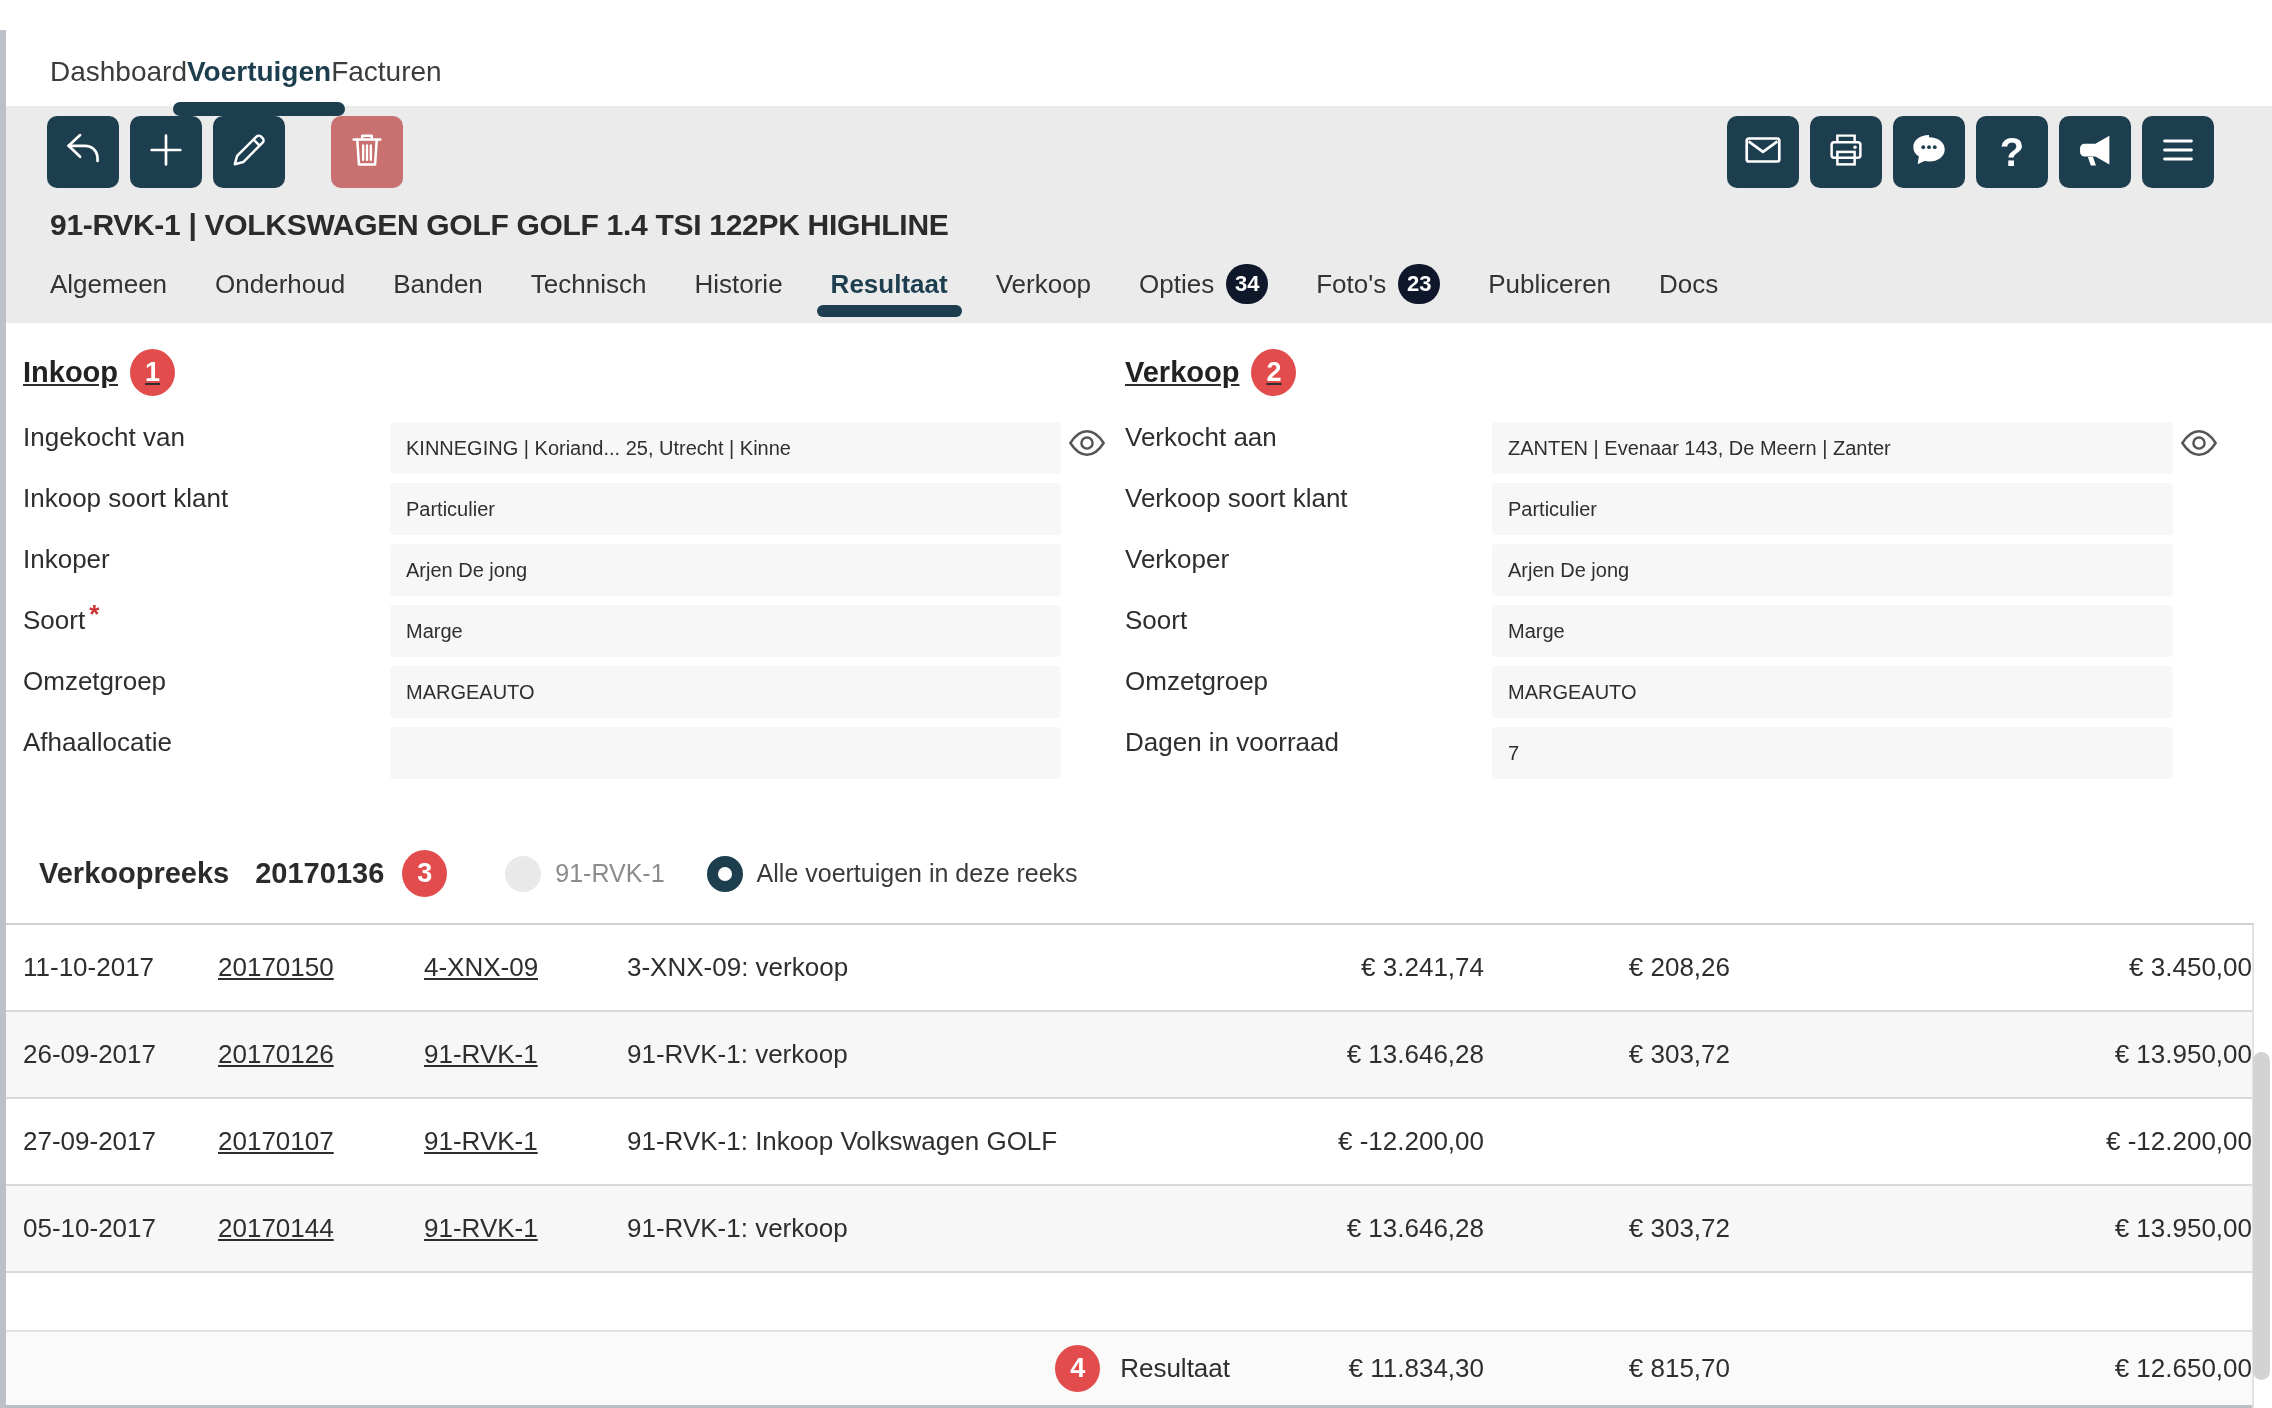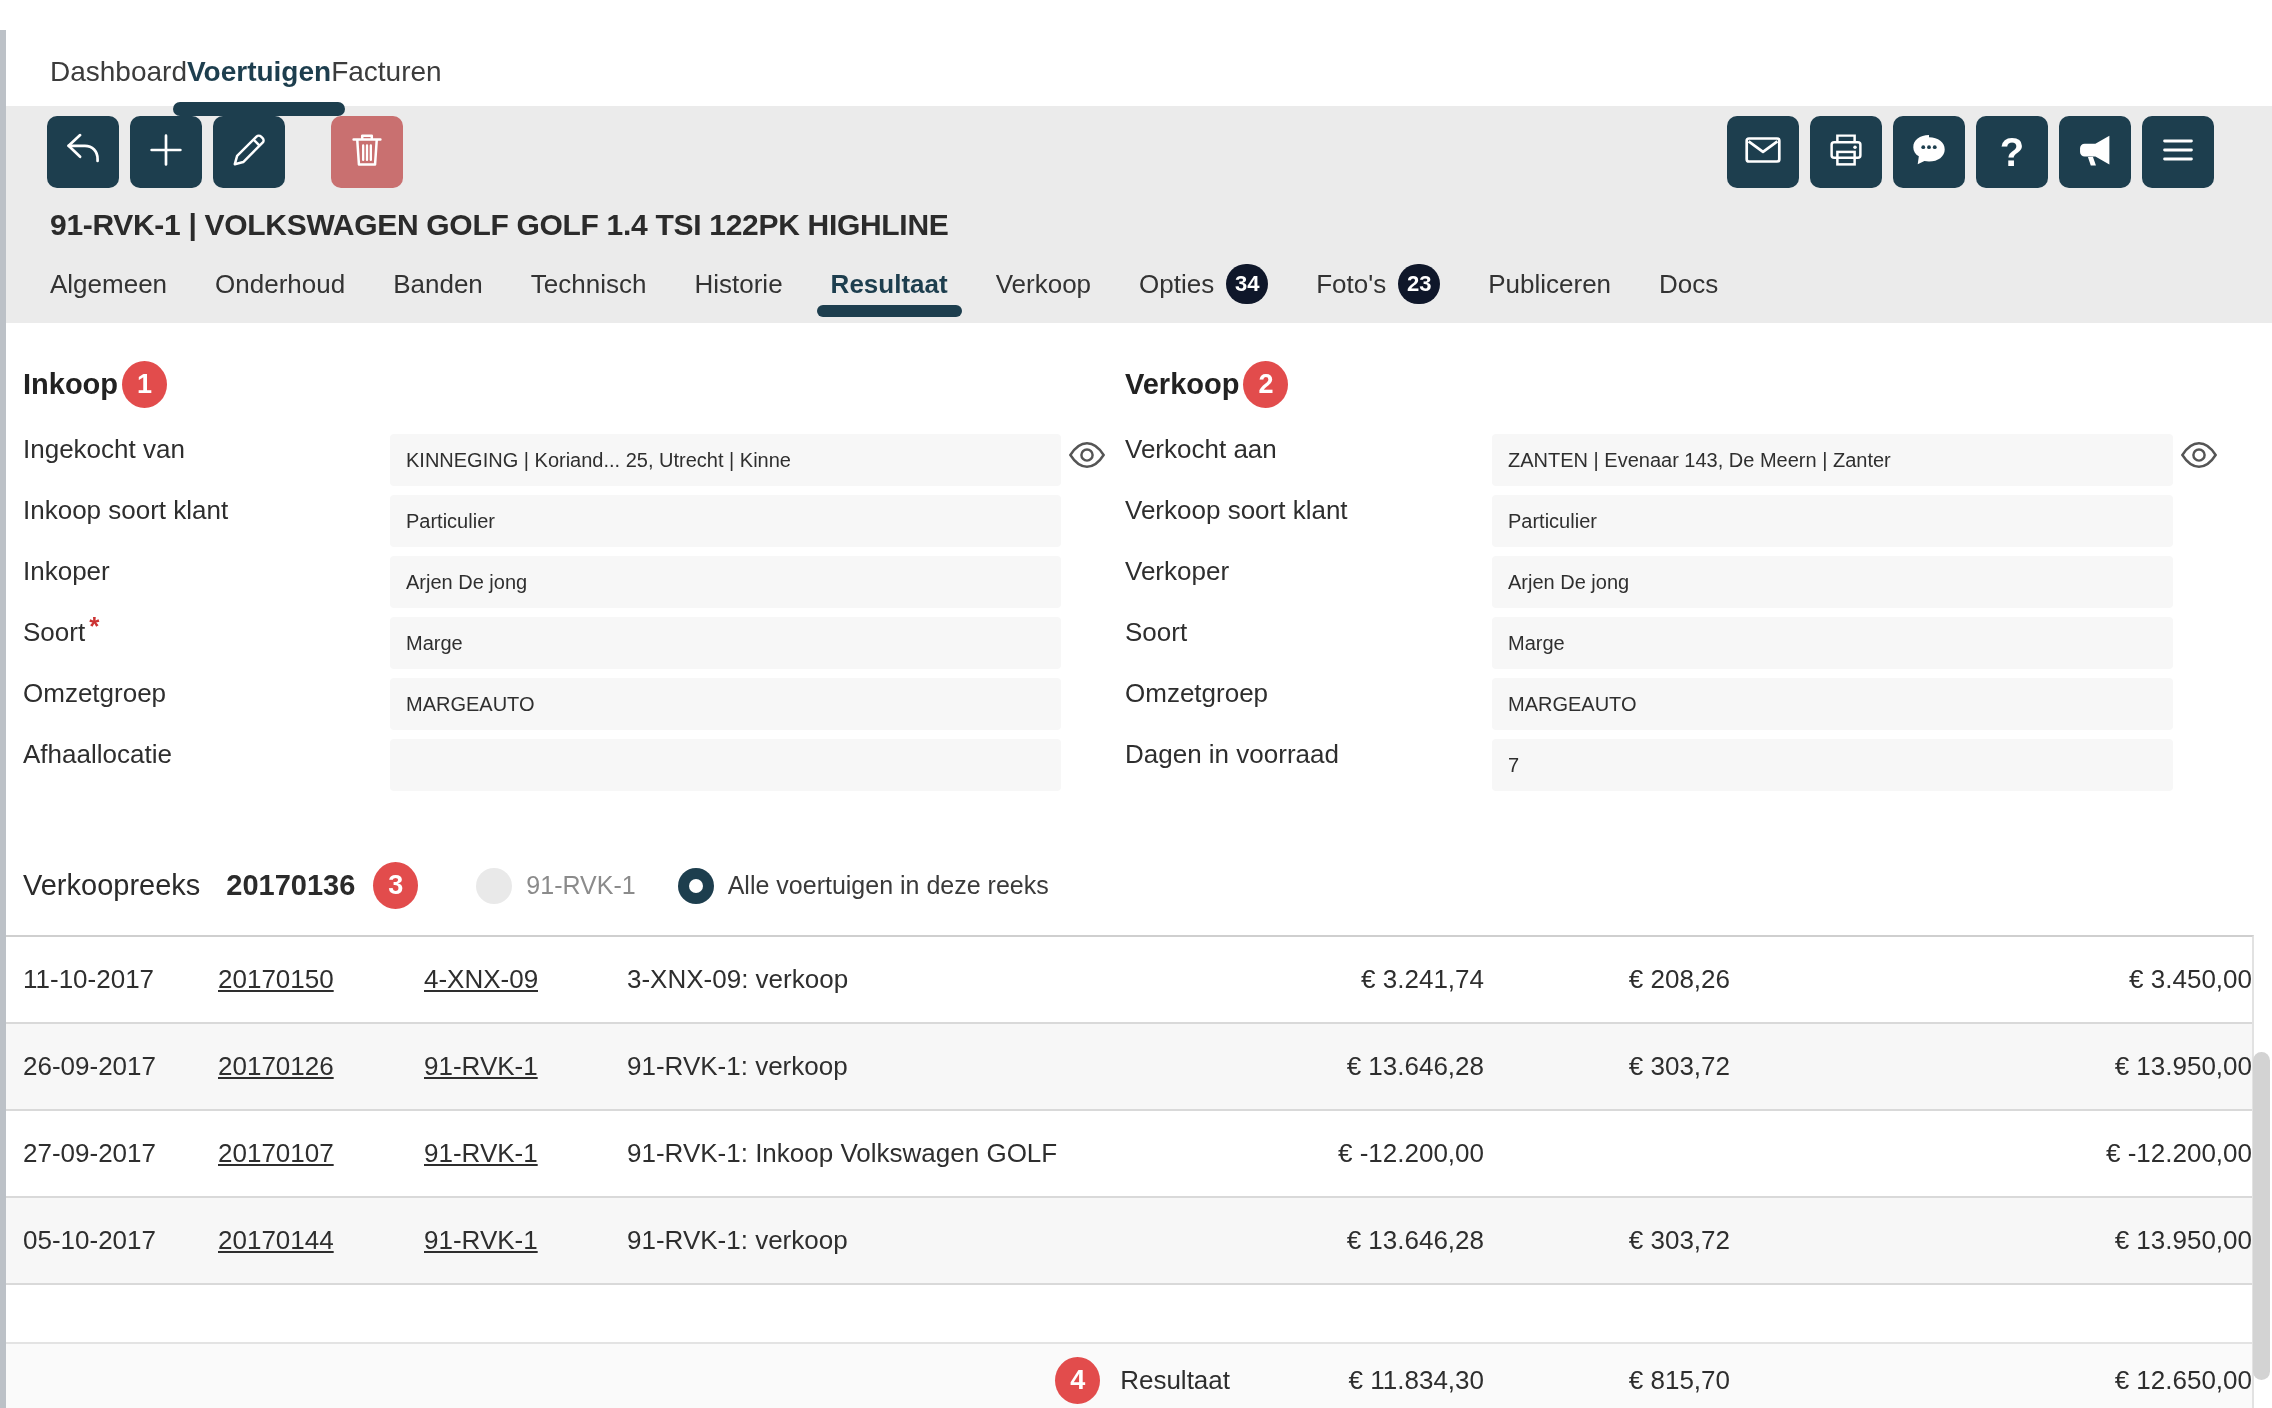--- a/index.html
+++ b/index.html
@@ -37,33 +37,33 @@
 
   
   .red-badge{display:inline-flex;width:45px;height:47px;border-radius:50%;background:#e24c4c;color:#fff;
         font-weight:700;font-size:27px;align-items:center;justify-content:center;flex:0 0 auto;}
 
   
   .main{padding-top:26px;}
   .two-col{display:flex;padding:0 0 0 23px;}
   .col{width:1090px;}
   .col.right{margin-left:12px;width:1100px;}
-  .sec-head{display:flex;align-items:center;gap:4px;margin:12px 0 26px 0;}
+  .sec-head{display:flex;align-items:center;gap:12px;margin:0 0 26px 0;text-decoration:underline;}
   .sec-title{font-size:29px;font-weight:700;color:#222;}
   .req{color:#cc3333;font-size:26px;font-weight:700;margin-left:4px;position:relative;top:-6px;}
   .frow{display:flex;align-items:flex-start;margin-bottom:9px;height:52px;}
   .flabel{width:367px;font-size:26px;color:#2e2e2e;flex:0 0 auto;}
   .fvalue{flex:1;height:52px;line-height:52px;background:#f7f7f7;border-radius:4px;padding:0 16px;
         font-size:20px;color:#2f2f2f;white-space:nowrap;overflow:hidden;box-sizing:border-box;}
   .eye-slot{width:52px;flex:0 0 auto;display:flex;justify-content:center;align-items:center;}
   .eye-slot svg{width:42px;height:42px;}
 
   
   .series-head{display:flex;align-items:center;margin:62px 0 0 0;padding:0 0 26px 23px;}
-  .series-title{font-size:29px;font-weight:400;color:#2b2b2b;}
+  .series-title{font-size:29px;font-weight:700;color:#2b2b2b;margin-left:16px;}
   .series-number{font-size:29px;font-weight:700;color:#2b2b2b;margin-left:26px;}
   .series-head .red-badge{margin-left:18px;}
   .radio-group{display:flex;align-items:center;margin-left:58px;gap:14px;}
   .radio{width:36px;height:36px;border-radius:50%;flex:0 0 auto;cursor:pointer;}
   .radio.off{background:#e9e9e9;}
   .radio.on{background:#1d3e4e;position:relative;}
   .radio.on::after{content:"";position:absolute;inset:11px;background:#fff;border-radius:50%;}
   .radio-label{font-size:25px;}
   .radio-label.muted{color:#8b8b8b;margin-right:28px;}
   .radio-label.dark{color:#3a3a3a;}

